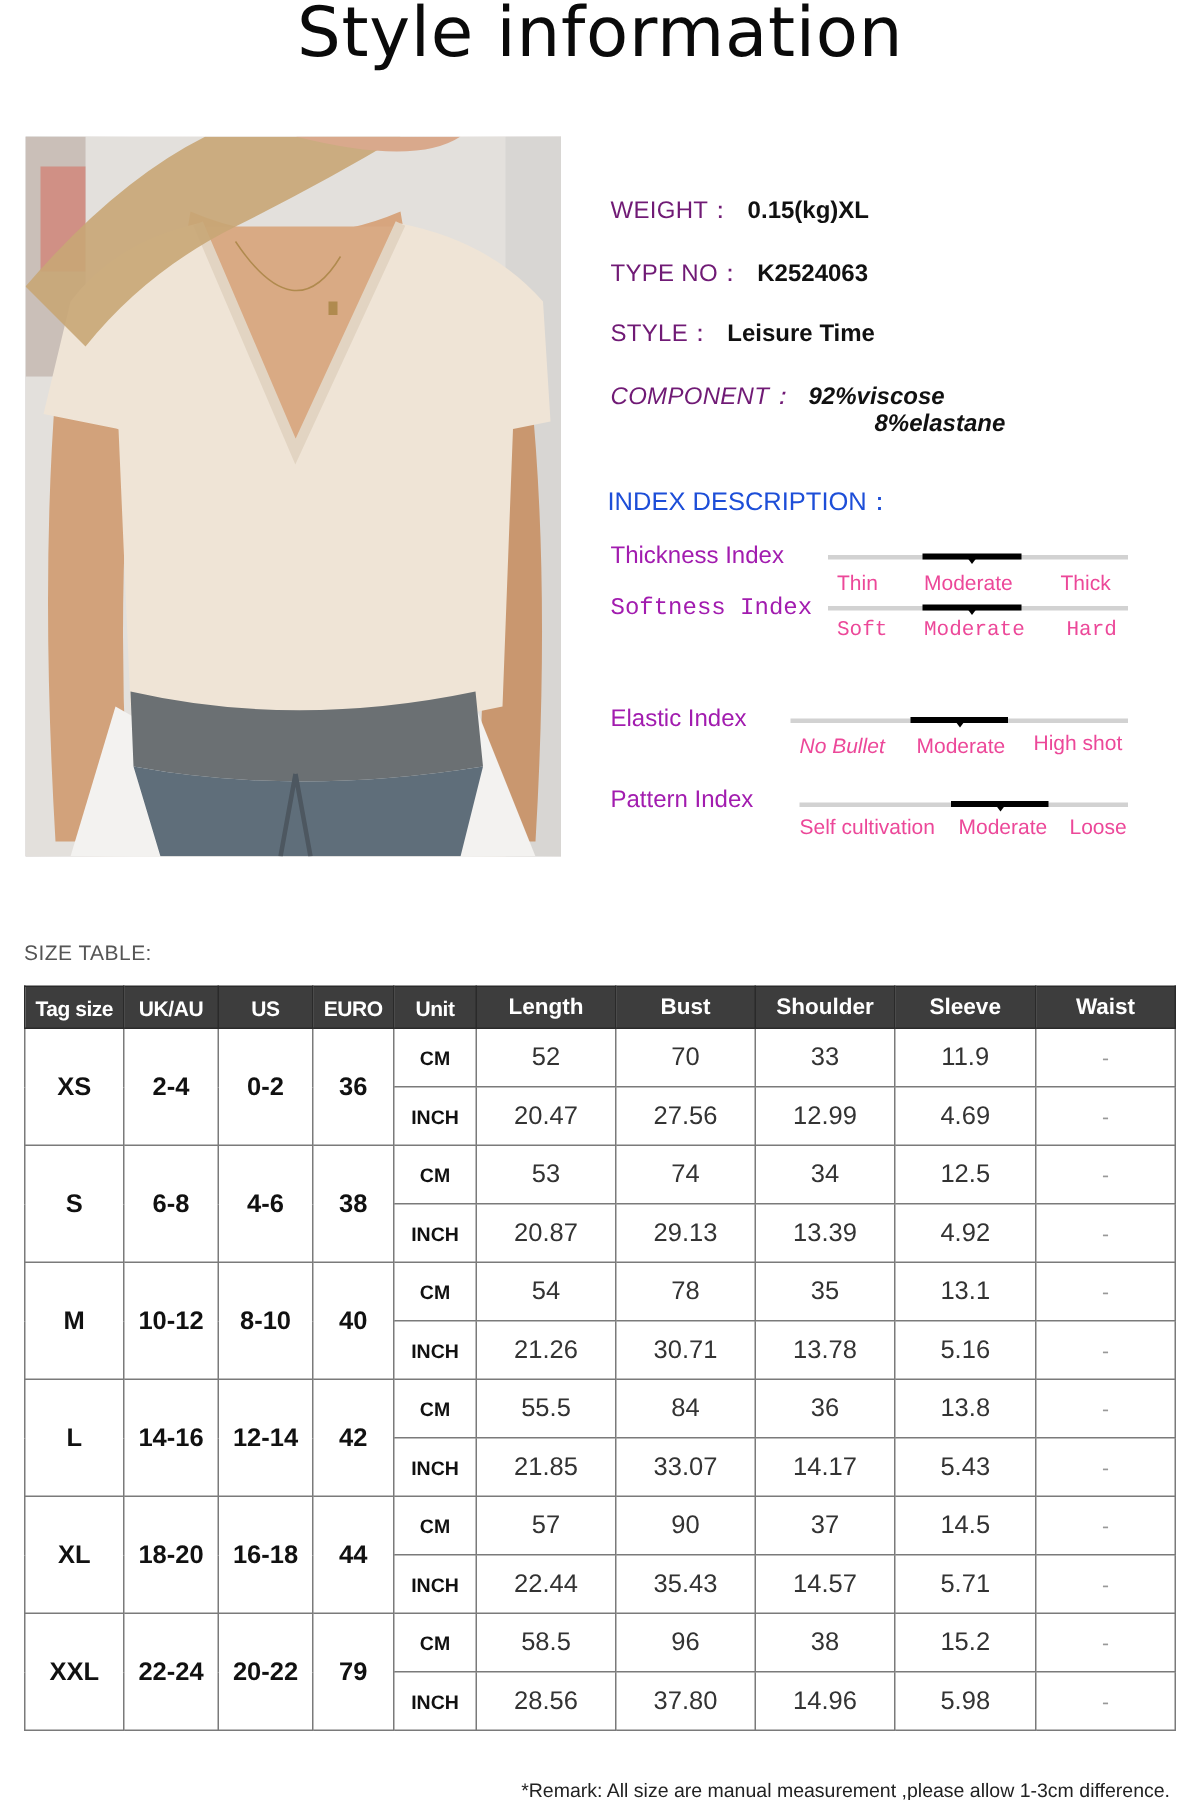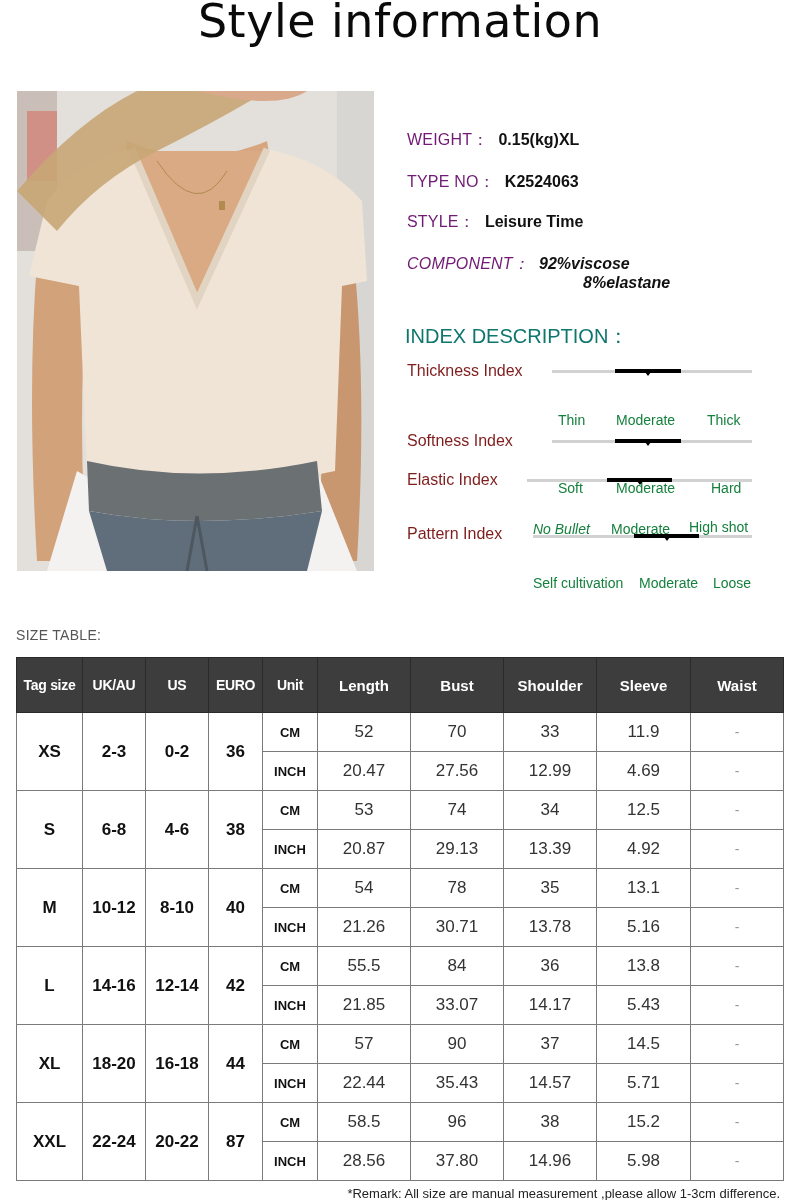--- a/index.html
+++ b/index.html
@@ -19,41 +19,41 @@
     overflow: hidden;
   }
   .photo svg { display: block; }
 
   
   .spec { position: absolute; left: 407px; font-size: 16px; }
   .spec .k { color: #701a75; letter-spacing: 0.2px; font-weight: normal; }
   .spec .v { color: #111; font-weight: bold; margin-left: 10px; text-align: right; }
   .spec .v2 { position: absolute; left: 133px; top: 20px; font-weight: bold; white-space: nowrap; margin-left: 43px; }
 
-  .index-title { position: absolute; left: 405px; top: 323px; font-size: 20px; color: #0f766e; }
+  .index-title { position: absolute; left: 405px; top: 323px; font-size: 17px; color: #1d4ed8; }
 
   .index-row { position: absolute; left: 407px; width: 360px; height: 40px; }
-  .index-row .label { position: absolute; left: 0; top: 0; font-size: 16px; color: #7f1d1d; white-space: nowrap; }
+  .index-row .label { position: absolute; left: 0; top: 0; font-size: 16px; color: #a21caf; white-space: nowrap; }
   .index-row .track { position: absolute; height: 3px; background: #d2d2d2; }
   .index-row .active { position: absolute; height: 4px; background: #000; top: -0.5px; }
   .index-row .active::after {
     content: ""; position: absolute; left: 50%; top: 3px; margin-left: -3px;
     border-left: 3px solid transparent; border-right: 3px solid transparent; border-top: 4px solid #000;
   }
-  .index-row .opt { position: absolute; font-size: 14px; color: #15803d; white-space: nowrap; margin-top: 32px; }
+  .index-row .opt { position: absolute; font-size: 14px; color: #ec4899; white-space: nowrap; }
 
   .size-label { position: absolute; left: 16px; top: 627px; font-size: 14px; color: #555; letter-spacing: 0.3px; }
 
   table.size {
     position: absolute; left: 16px; top: 657px; width: 767px;
     border-collapse: collapse; table-layout: fixed;
   }
   table.size th {
     background: #3d3d3d; color: #fff; font-weight: bold; font-size: 15px;
-    height: 55px; border: 1px solid #2a2a2a; text-align: center;
+    height: 28px; border: 1px solid #2a2a2a; text-align: center;
   }
   table.size th.small { font-size: 14px; letter-spacing: -0.3px; }
   table.size td {
     border: 1px solid #7a7a7a; text-align: center; height: 39px;
     font-size: 17px; color: #333;
   }
   table.size td.sz { font-weight: bold; color: #111; font-size: 17px; }
   table.size td.unit { font-weight: bold; color: #111; font-size: 13px; }
   table.size td.dash { color: #999; font-size: 14px; }
 
@@ -115,21 +115,21 @@
 
 <div class="index-row" style="top:362px;">
   <span class="label">Thickness Index</span>
   <div class="track" style="left:145px; top:8px; width:200px;"></div>
   <div class="active" style="left:208px; top:7px; width:66px;"></div>
   <span class="opt" style="left:151px; top:18px;">Thin</span>
   <span class="opt" style="left:209px; top:18px;">Moderate</span>
   <span class="opt" style="left:300px; top:18px;">Thick</span>
 </div>
 
-<div class="index-row" style="top:432px;">
+<div class="index-row" style="top:396px;font-family:Liberation Mono, monospace;">
   <span class="label">Softness Index</span>
   <div class="track" style="left:145px; top:8px; width:200px;"></div>
   <div class="active" style="left:208px; top:7px; width:66px;"></div>
   <span class="opt" style="left:151px; top:16px;">Soft</span>
   <span class="opt" style="left:209px; top:16px;">Moderate</span>
   <span class="opt" style="left:304px; top:16px;">Hard</span>
 </div>
 
 <div class="index-row" style="top:471px;">
   <span class="label">Elastic Index</span>
@@ -175,21 +175,21 @@
       <th>Bust</th>
       <th>Shoulder</th>
       <th>Sleeve</th>
       <th>Waist</th>
     </tr>
   </thead>
   <tbody>
 
     <tr>
       <td rowspan="2" class="sz">XS</td>
-      <td rowspan="2" class="sz">2-3</td>
+      <td rowspan="2" class="sz">2-4</td>
       <td rowspan="2" class="sz">0-2</td>
       <td rowspan="2" class="sz">36</td>
       <td class="unit">CM</td>
       <td>52</td>
       <td>70</td>
       <td>33</td>
       <td>11.9</td>
       <td class="dash">-</td>
     </tr>
     <tr>
@@ -282,21 +282,21 @@
       <td>35.43</td>
       <td>14.57</td>
       <td>5.71</td>
       <td class="dash">-</td>
     </tr>
 
     <tr>
       <td rowspan="2" class="sz">XXL</td>
       <td rowspan="2" class="sz">22-24</td>
       <td rowspan="2" class="sz">20-22</td>
-      <td rowspan="2" class="sz">87</td>
+      <td rowspan="2" class="sz">79</td>
       <td class="unit">CM</td>
       <td>58.5</td>
       <td>96</td>
       <td>38</td>
       <td>15.2</td>
       <td class="dash">-</td>
     </tr>
     <tr>
       <td class="unit">INCH</td>
       <td>28.56</td>

